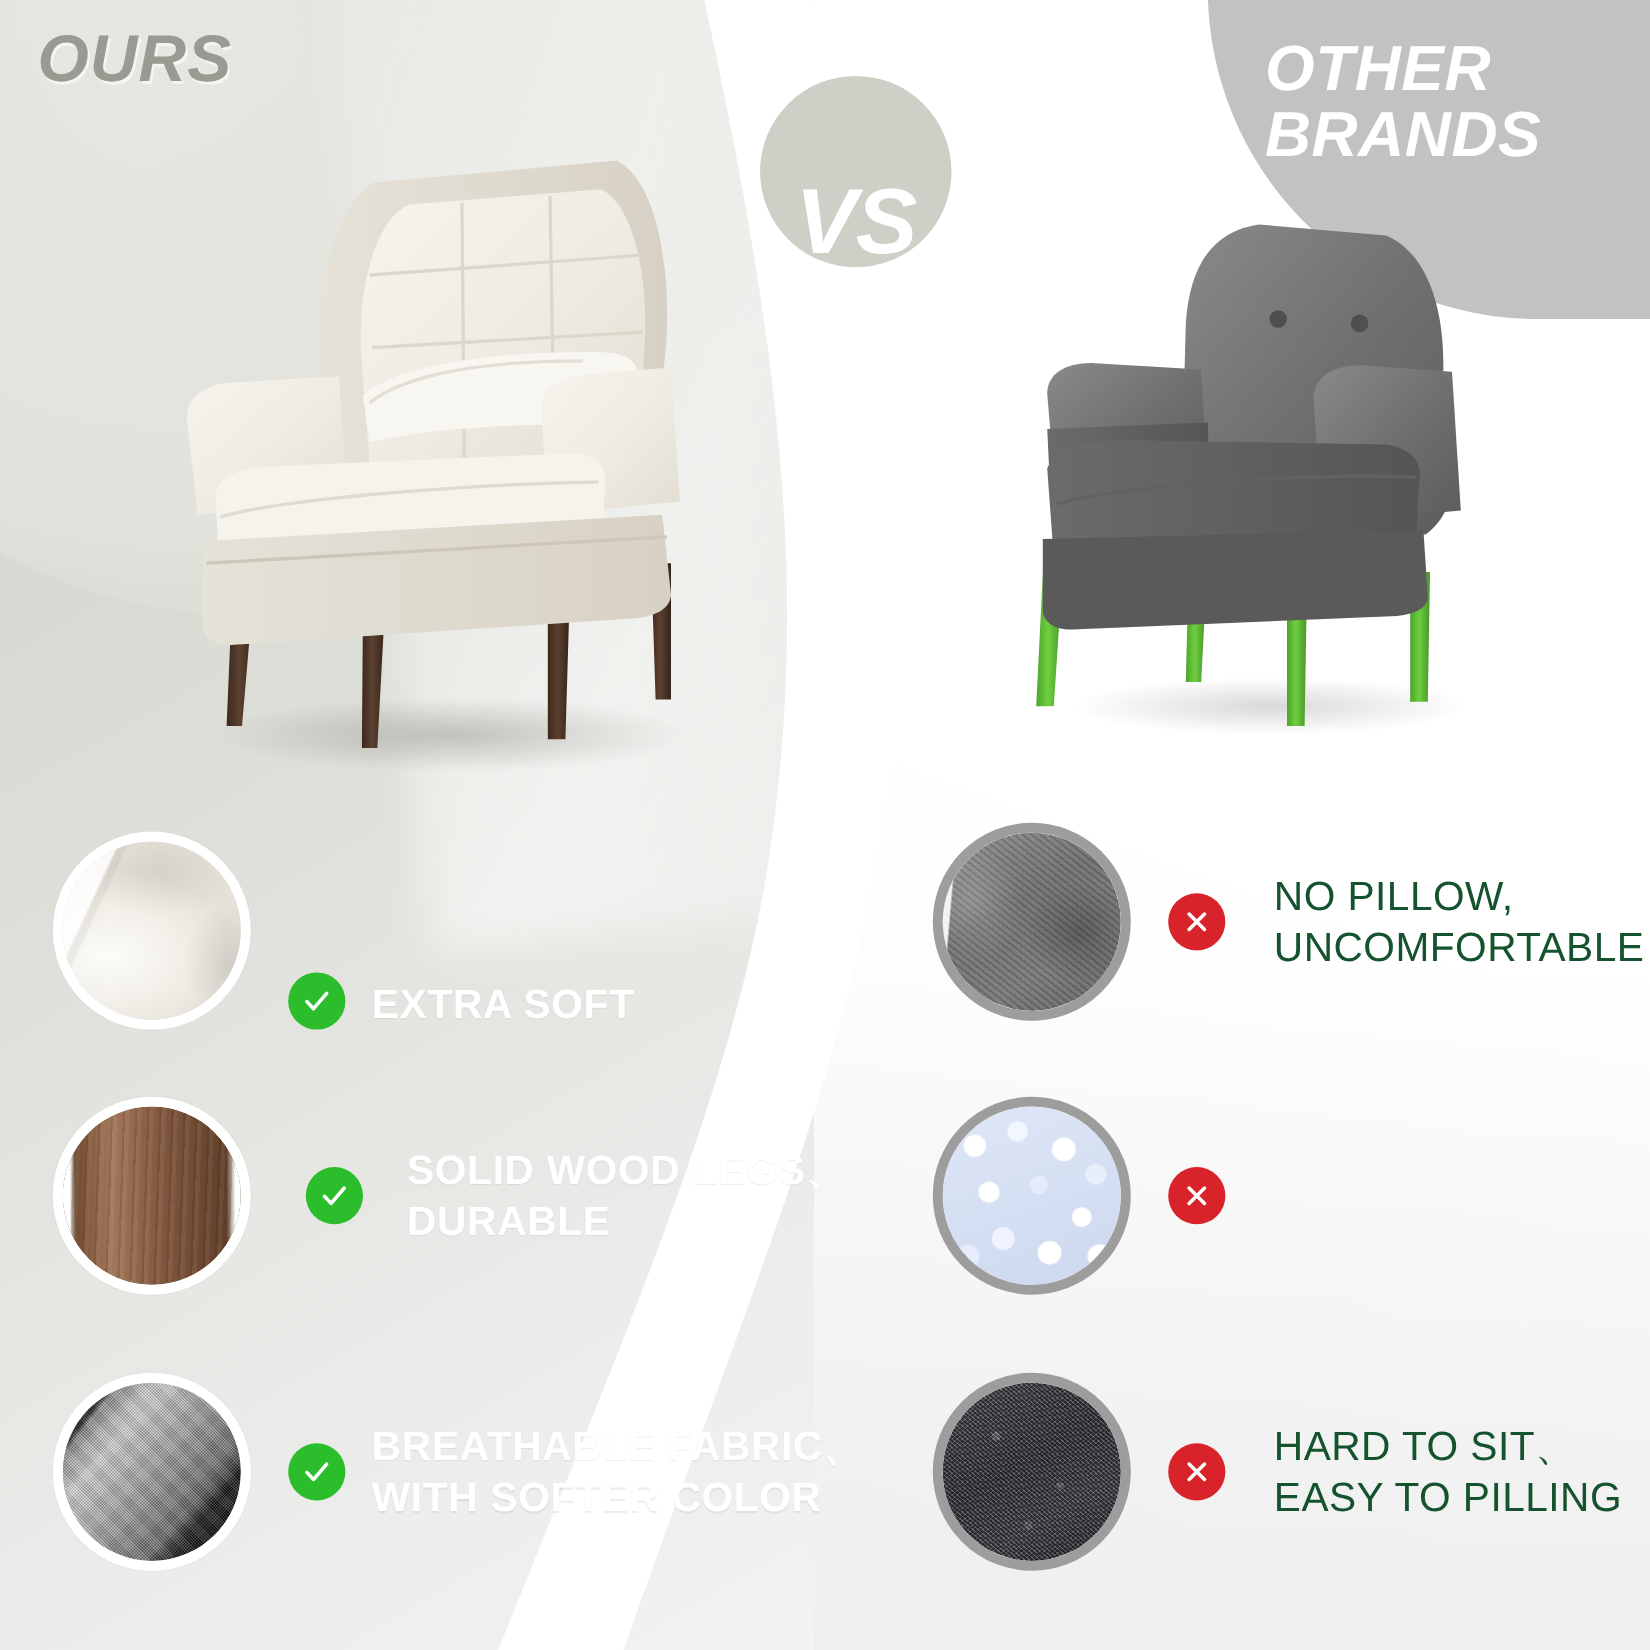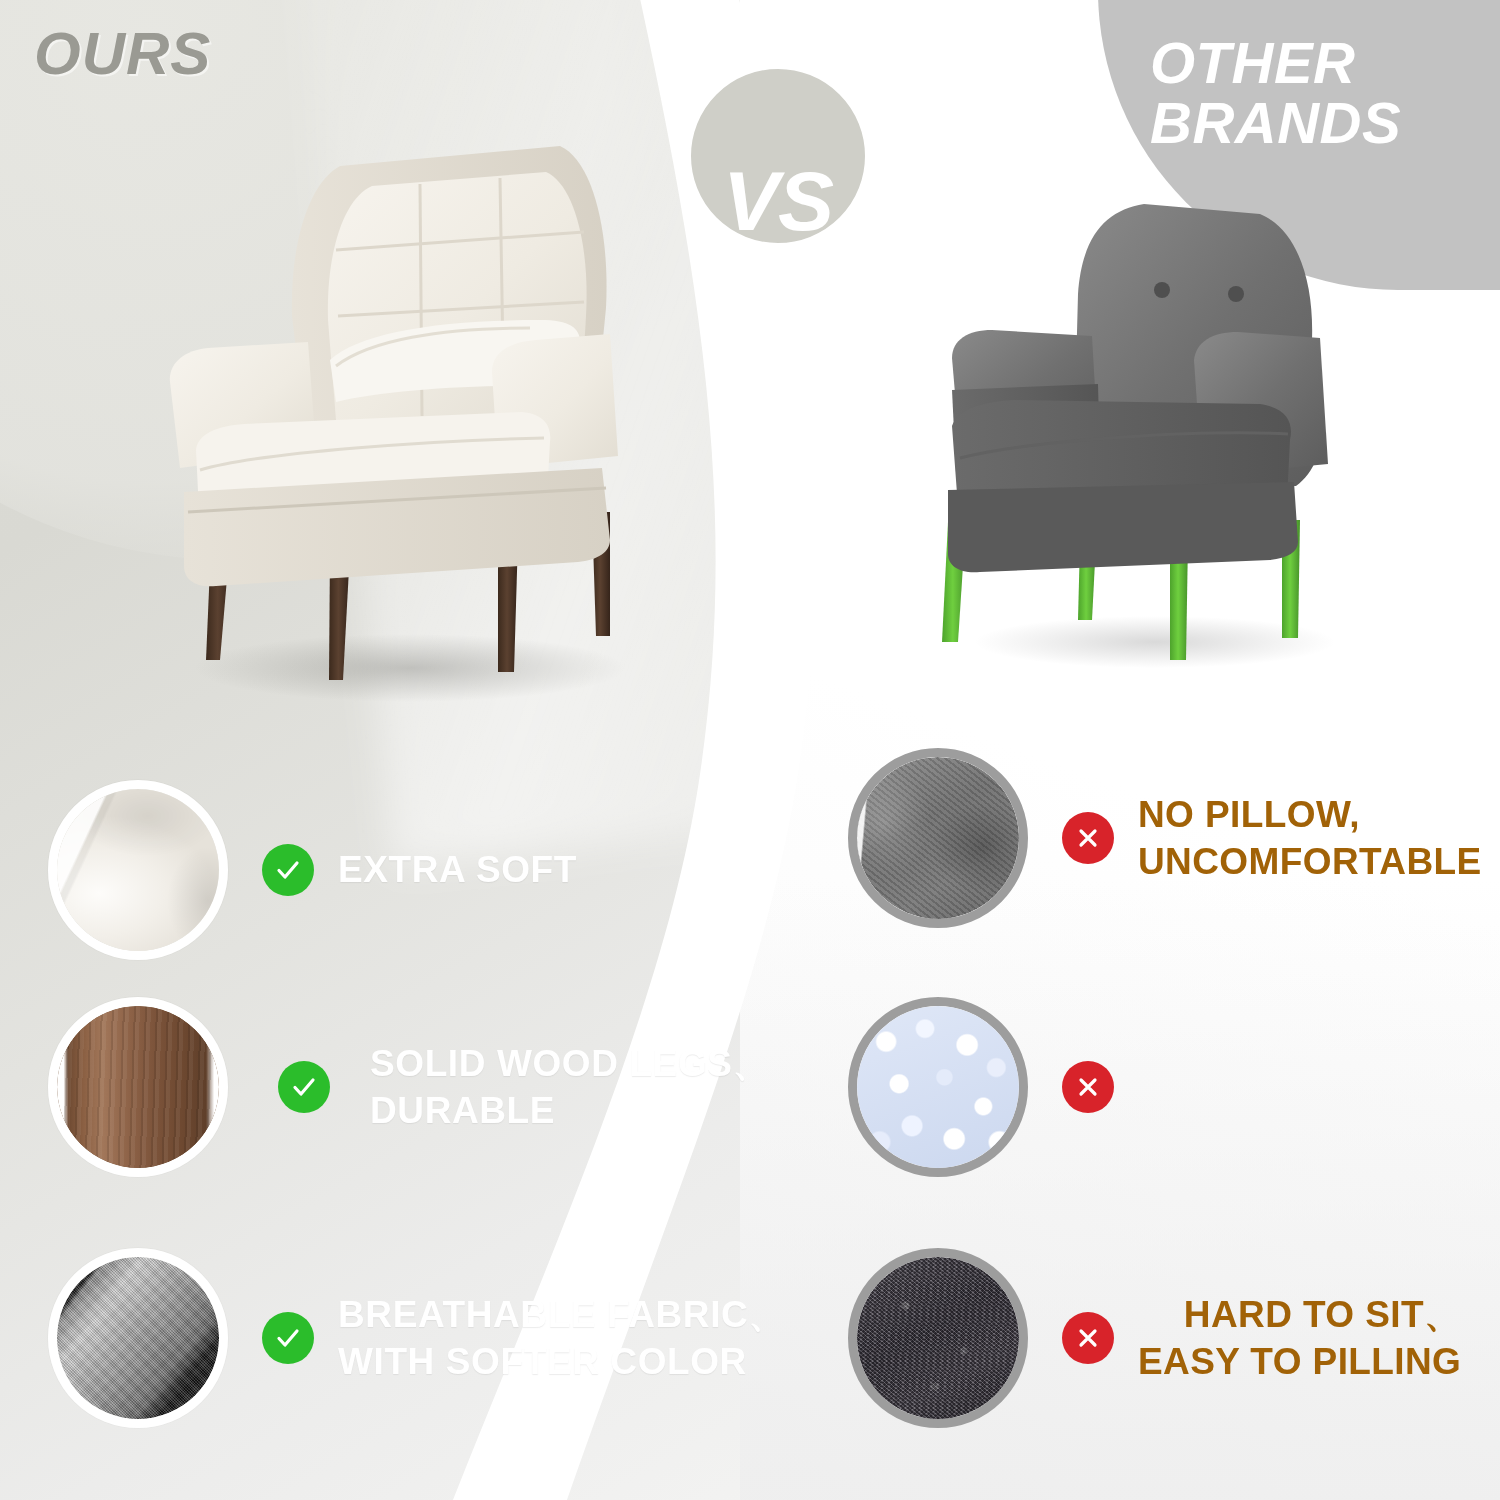--- a/index.html
+++ b/index.html
@@ -91,21 +91,21 @@
   .badge-icon.ok{background:#2bbd2b;}
   .badge-icon.no{background:#d8232a;}
   .badge-icon svg{display:block;}
 
   .row-text{line-height:1.28;}
   .row-text.ours{
     color:#ffffff;font-size:37px;font-weight:700;letter-spacing:.6px;
     text-shadow:0 1px 1px rgba(150,150,150,.18);
   }
   .row-text.other{
-    color:#a16207;font-size:37px;font-weight:700;letter-spacing:.4px;
+    color:#14532d;font-size:37px;font-weight:400;letter-spacing:.4px;margin-left:20px;
   }
   .row-text div{white-space:nowrap;}
 
   
   .tex-pillow{
     position:absolute;inset:-10%;
     background:
       radial-gradient(ellipse 60% 40% at 30% 62%,#fdfcfa 0%,#f2efe9 55%,#e6e2da 100%),
       linear-gradient(160deg,#f6f4ef 0%,#ece8e0 100%);
   }
@@ -305,21 +305,21 @@
 
       <path d="M264,170 C266,152 282,142 308,142 L390,148 L398,274 L272,286 Z" fill="url(#grey)"></path>
 
       <path d="M22,236 C28,220 50,212 84,210 L330,214 C356,218 364,232 360,250 L356,330 L30,344 Z" fill="url(#greyDark)"></path>
       <path d="M30,268 C110,248 280,240 358,244" fill="none" stroke="#626262" stroke-width="3"></path>
 
       <path d="M18,300 L364,292 L368,352 C368,362 358,368 340,370 L50,382 C30,384 18,376 18,364 Z" fill="#5a5a5a"></path>
     </svg>
   </div>
 
-  <div class="row" style="left:48px;top:780px;">
+  <div class="row" style="left:48px;top:756px;align-items:flex-end;">
     <div class="thumb ours">
       <div class="thumb-inner">
           <div class="tex-pillow"></div>
         </div>
     </div>
     <div class="badge-icon ok">
       <svg width="30" height="30" viewBox="0 0 30 30">
           <path d="M6 15.5 L12 22 L24 8" fill="none" stroke="#fff" stroke-width="3.2" stroke-linecap="round" stroke-linejoin="round"></path>
         </svg>
     </div>
@@ -385,21 +385,21 @@
           <div class="tex-pellets"></div>
         </div>
     </div>
     <div class="badge-icon no">
       <svg width="30" height="30" viewBox="0 0 30 30">
           <path d="M8 8 L22 22 M22 8 L8 22" fill="none" stroke="#fff" stroke-width="3.2" stroke-linecap="round"></path>
         </svg>
     </div>
   </div>
 
-  <div class="row" style="left:848px;top:1248px;text-align:right;">
+  <div class="row" style="left:848px;top:1248px;">
     <div class="thumb other">
       <div class="thumb-inner">
           <div class="tex-pilling"></div>
         </div>
     </div>
     <div class="badge-icon no">
       <svg width="30" height="30" viewBox="0 0 30 30">
           <path d="M8 8 L22 22 M22 8 L8 22" fill="none" stroke="#fff" stroke-width="3.2" stroke-linecap="round"></path>
         </svg>
     </div>

